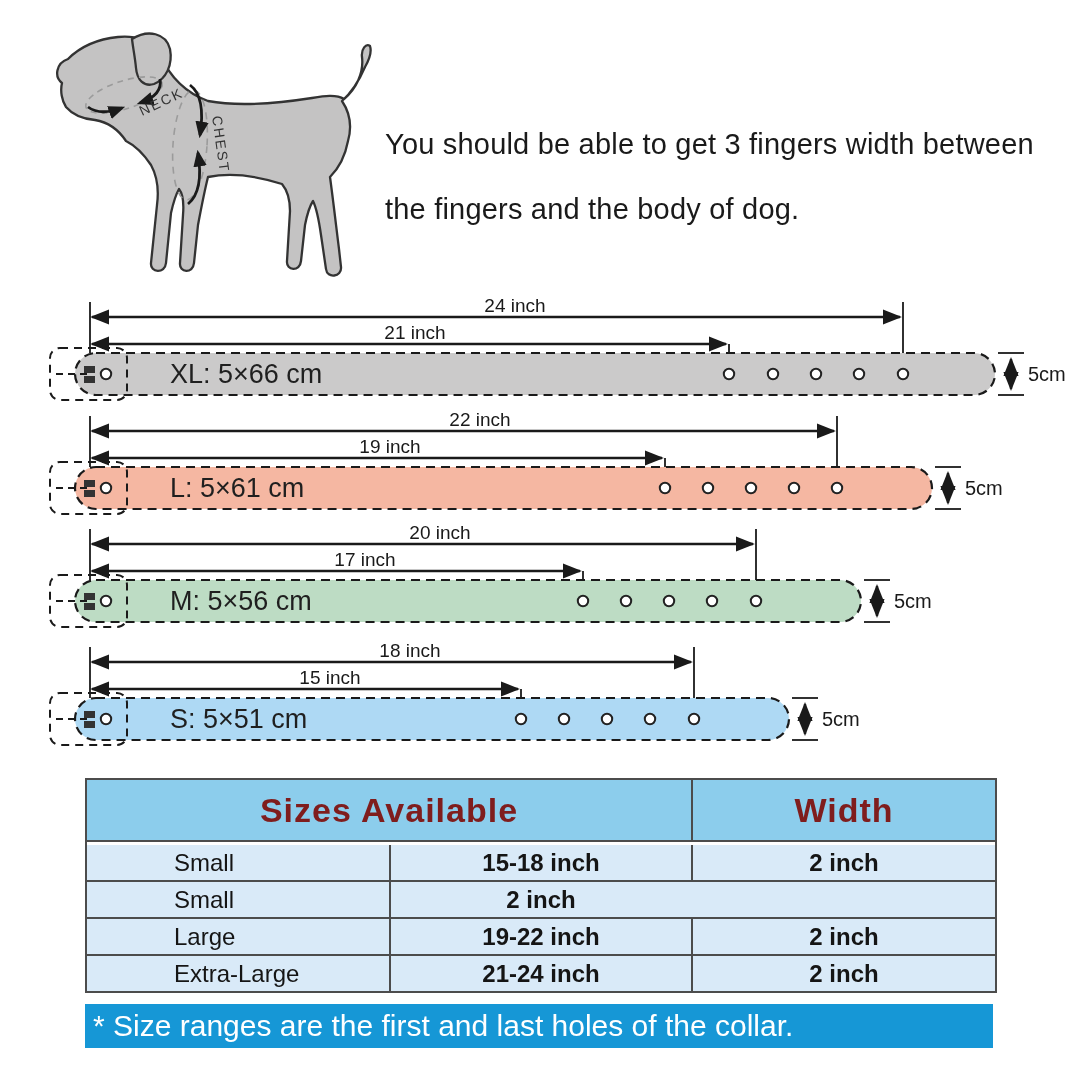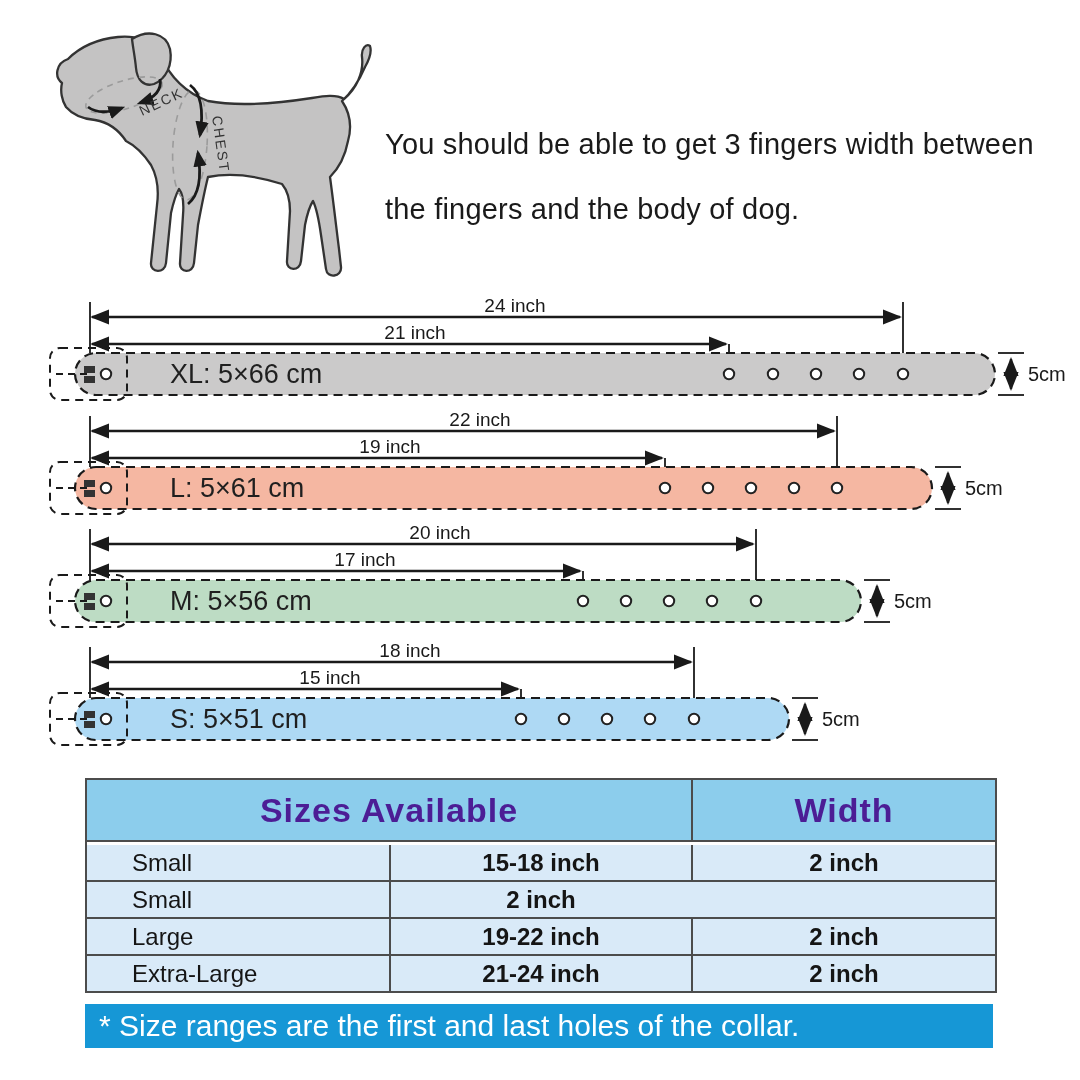--- a/index.html
+++ b/index.html
@@ -16,37 +16,37 @@
   
   .size-table{
     left:85px;top:778px;width:908px;border:2px solid #4c4c4c;background:#ffffff;
   }
   .t-header{
     display:grid;grid-template-columns:604px 1fr;height:60px;
     background:#8CCDEC;border-bottom:2px solid #4c4c4c;
   }
   .th{
     display:flex;align-items:center;justify-content:center;
-    font-size:34px;font-weight:700;color:#4c1d95;letter-spacing:1px;
+    font-size:34px;font-weight:700;color:#7f1d1d;letter-spacing:1px;
   }
   .th-width{border-left:2px solid #4c4c4c;}
   .t-body{margin-top:3px;}
   .t-row{
     display:grid;grid-template-columns:302px 302px 1fr;height:35px;
     background:#D9EAF8;border-top:2px solid #4c4c4c;
   }
   .t-row:first-child{border-top:none;}
   .td{display:flex;align-items:center;font-size:24px;color:#151515;}
-  .td.name{padding-left:45px;}
+  .td.name{padding-left:45px;margin-left:42px;}
   .td.range,.td.width{justify-content:center;}
   .td.range,.td.width{border-left:2px solid #4c4c4c;font-weight:bold;}
   
   .footnote{
     left:85px;top:1004px;width:908px;height:44px;background:#1697D6;
-    color:#ffffff;font-size:30px;line-height:44px;padding-left:14px;
+    color:#ffffff;font-size:30px;line-height:44px;padding-left:8px;
     box-sizing:border-box;white-space:nowrap;
   }
   
   svg text{font-family:"Liberation Sans","DejaVu Sans",sans-serif;}
 </style>
 </head>
 <body>
 
 <div id="stage">
 

